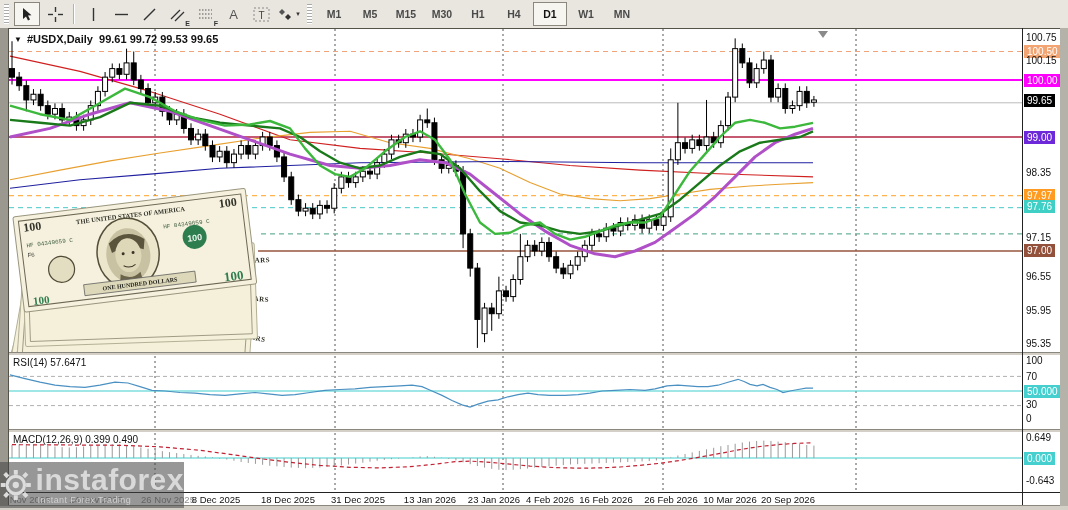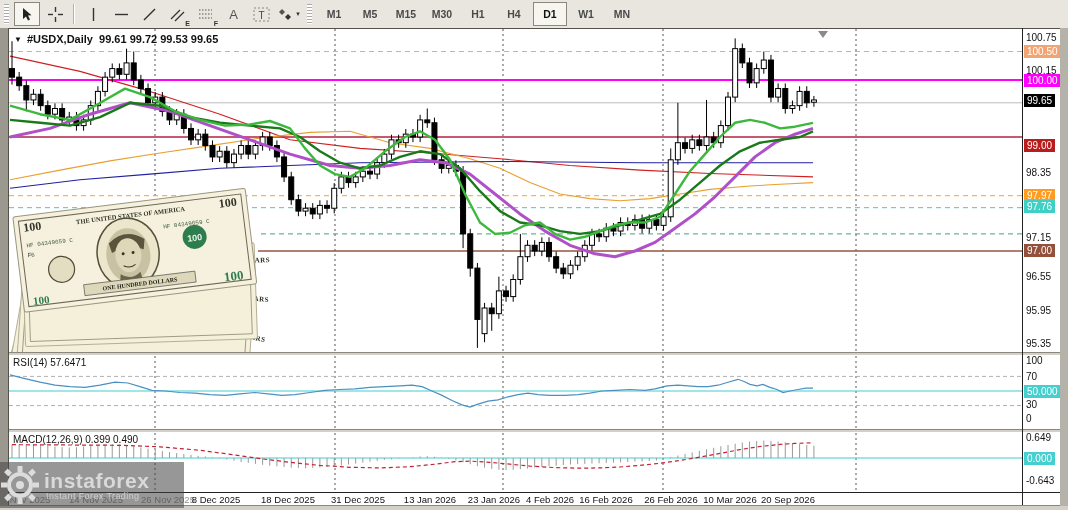--- a/index.html
+++ b/index.html
@@ -28,21 +28,21 @@
   .chart-title .tri{font-size:8px;margin-right:5px;vertical-align:1px;}
   .indlab{position:absolute;font-size:10px;color:#111;}
   .axlab{position:absolute;left:1026px;font-size:10px;color:#111;height:12px;line-height:12px;}
   .axbadge{position:absolute;left:1024px;font-size:10px;color:#fff;height:13px;line-height:13px;padding:0 3px;}
   .datelab{position:absolute;top:494px;font-size:9.5px;color:#111;transform:translateX(-50%);white-space:nowrap;}
   .datelab.faint{color:#8d8d8d;}
   
   .watermark{position:absolute;left:0px;top:462px;width:184px;height:46px;background:rgba(66,66,66,0.55);
              display:flex;align-items:center;z-index:30;}
   .wm-text{margin-left:4px;line-height:1;}
-  .wm-name{font-size:21px;font-weight:bold;letter-spacing:0.5px;color:#d9d9d9;}
+  .wm-name{font-size:30px;font-weight:bold;letter-spacing:0.5px;color:#d9d9d9;}
   .wm-sub{font-size:9px;color:#d0d0d0;margin-top:1px;margin-left:2px;letter-spacing:0.4px;}
   svg{display:block;}
 </style>
 </head>
 <body>
 
 <div class="app">
 
   <div class="toolbar">
     <div class="grip"></div>
@@ -588,24 +588,24 @@
 
   <div class="chart-title">
     <span class="tri">▼</span><span>#USDX,Daily</span>&nbsp;&nbsp;<span>99.61 99.72 99.53 99.65</span>
   </div>
   <div class="indlab" style="left:13px;top:357px;">RSI(14) 57.6471</div>
   <div class="indlab" style="left:13px;top:434px;">MACD(12,26,9) 0.399 0.490</div>
 
   <div id="axis-labels">
       <div class="axlab" style="top: 32px;">100.75</div>
       <div class="axbadge" style="background: rgb(242, 164, 114); color: rgb(255, 255, 255); top: 45px;">100.50</div>
-      <div class="axlab" style="top: 65px; text-align: right;">100.15</div>
+      <div class="axlab" style="top: 55px; text-align: right;">100.15</div>
       <div class="axbadge" style="background: rgb(255, 0, 255); top: 74px;">100.00</div>
       <div class="axbadge" style="background: rgb(0, 0, 0); top: 94px;">99.65</div>
-      <div class="axbadge" style="background: #b91c1c; top: 139px;">99.00</div>
+      <div class="axbadge" style="background: #6d28d9; top: 131px;">99.00</div>
       <div class="axlab" style="top: 167px;">98.35</div>
       <div class="axbadge" style="background: rgb(255, 155, 32); top: 189px;">97.97</div>
       <div class="axbadge" style="background: rgb(64, 207, 196); top: 200px;">97.76</div>
       <div class="axbadge" style="background: #c2410c; top: 215px; margin-left: 38px;">97.30</div>
       <div class="axlab" style="top: 232px; text-align: right;">97.15</div>
       <div class="axbadge" style="background: rgb(147, 80, 58); top: 244px;">97.00</div>
       <div class="axlab" style="top: 271px;">96.55</div>
       <div class="axlab" style="top: 305px;">95.95</div>
       <div class="axlab" style="top: 338px;">95.35</div>
       <div class="axlab" style="top: 355px;">100</div>

